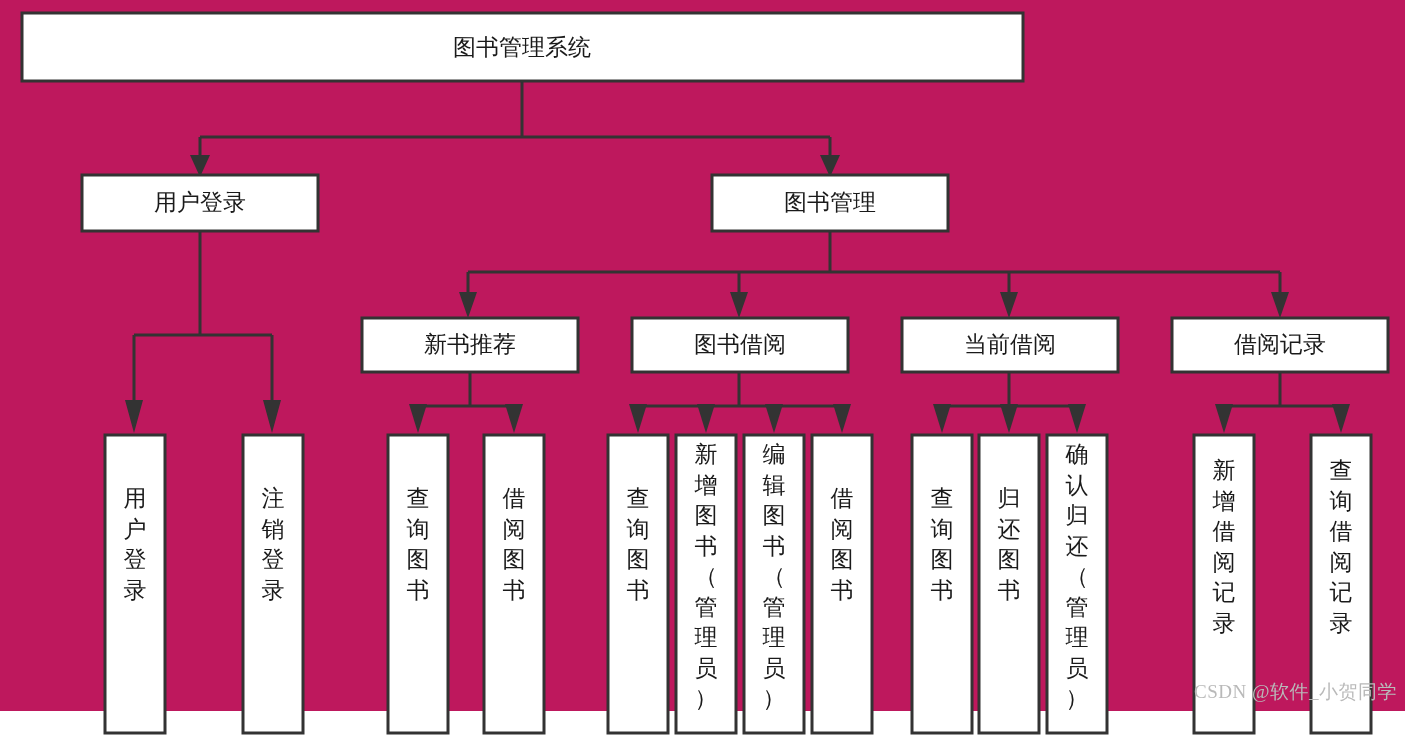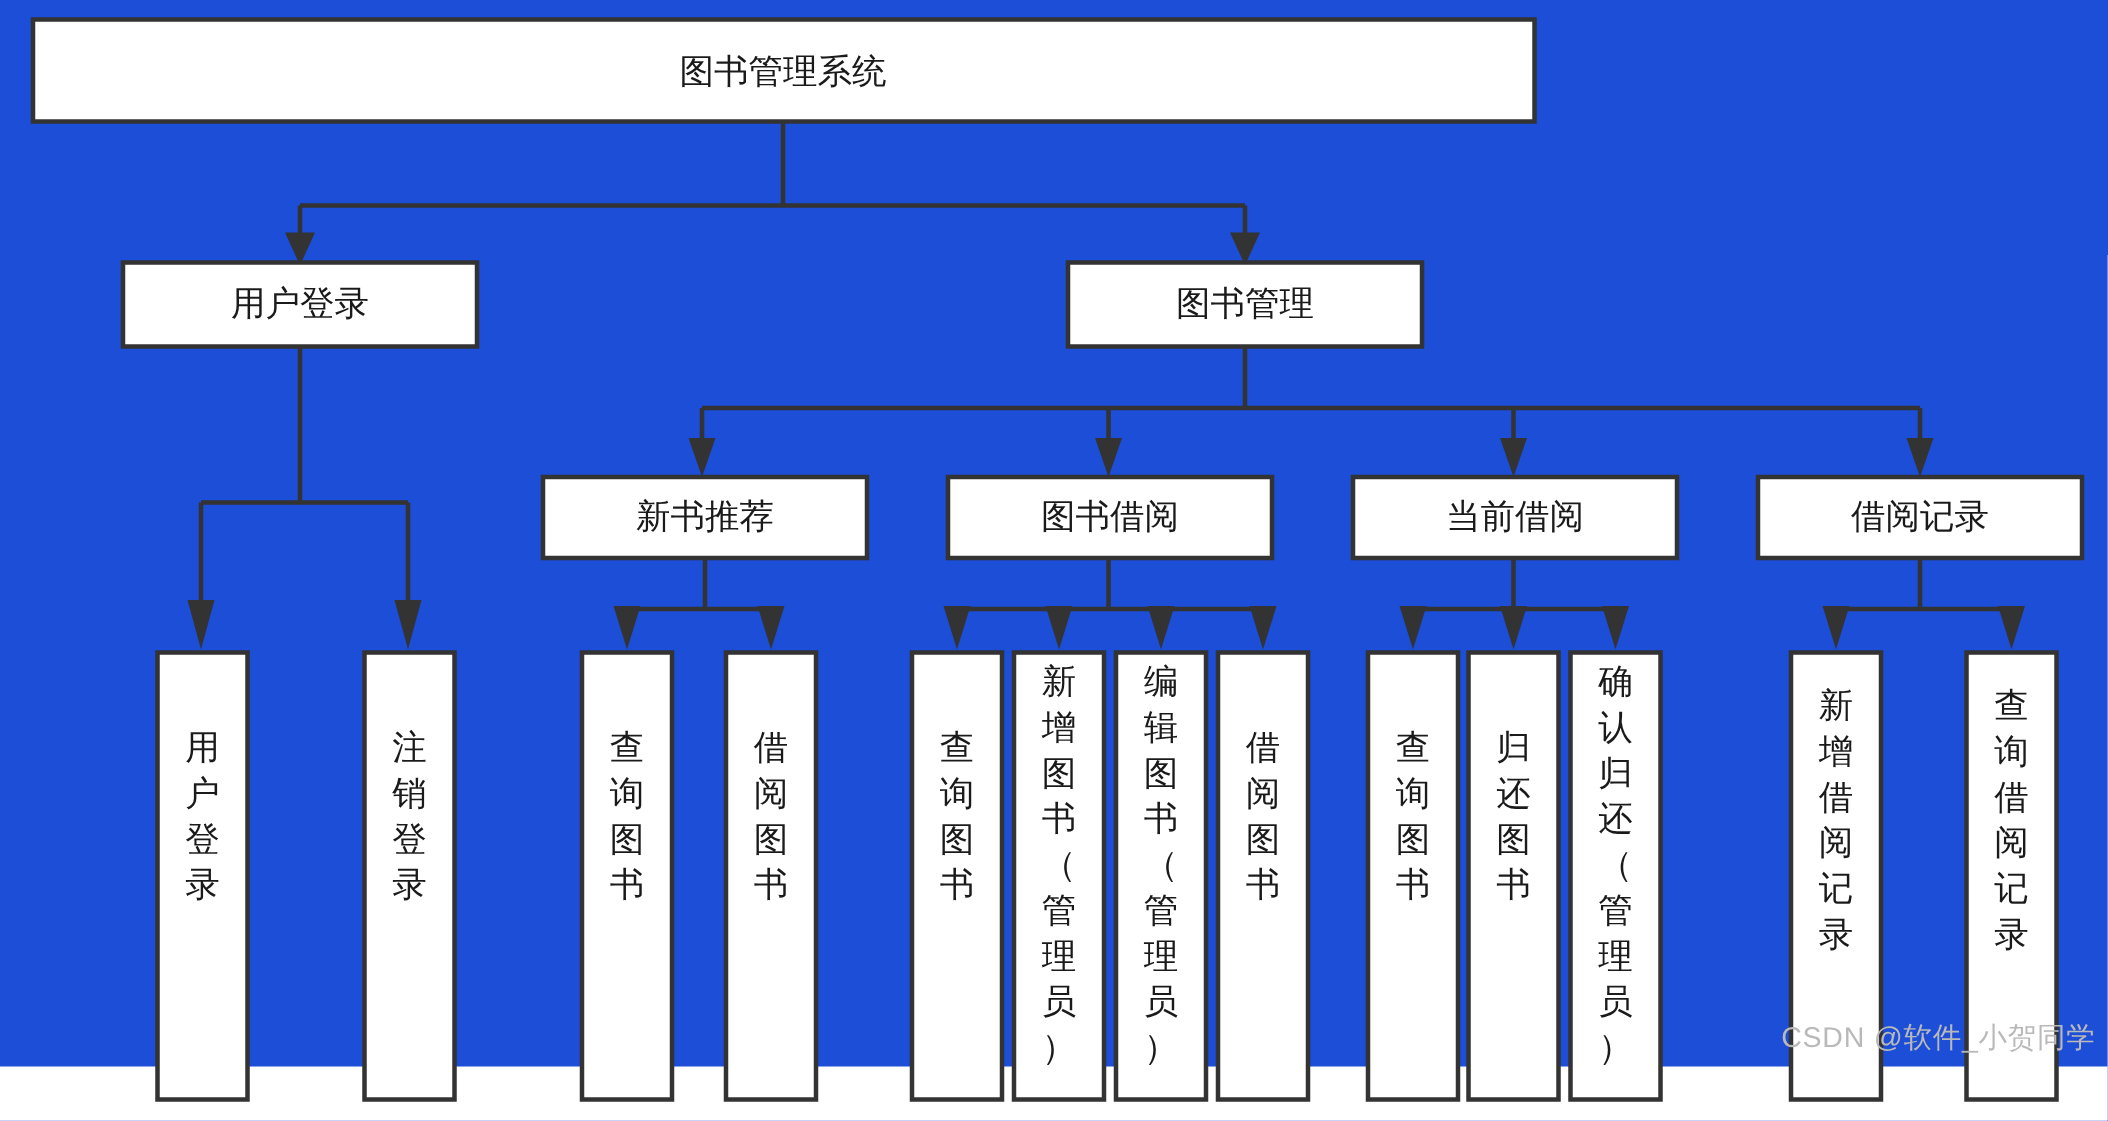--- a/index.html
+++ b/index.html
@@ -10,21 +10,21 @@
   body {
     width: 1405px;
     height: 747px;
     font-family: "Liberation Sans", "DejaVu Sans", sans-serif;
     overflow: hidden;
   }
   #diagram-root {
     position: relative;
     width: 1405px;
     height: 711px;
-    background: #1d4ed8;
+    background: #be185d;
   }
   svg.diagram {
     display: block;
     width: 1405px;
     height: 747px;
   }
   .box-rect {
     fill: #ffffff;
     stroke: #333333;
     stroke-width: 3;
@@ -49,21 +49,21 @@
   .node-label-vertical {
     fill: #1a1a1a;
     font-family: "Liberation Sans", "DejaVu Sans", sans-serif;
     font-size: 23px;
     text-anchor: middle;
   }
   .watermark {
     position: absolute;
     right: 8px;
     bottom: 6px;
-    font-family: Liberation Sans, sans-serif;
+    font-family: Liberation Serif, serif;
     font-size: 19px;
     color: #b9b9b9;
     letter-spacing: 0.5px;
     pointer-events: none;
     user-select: none;
   }
 </style>
 </head>
 <body>
 

